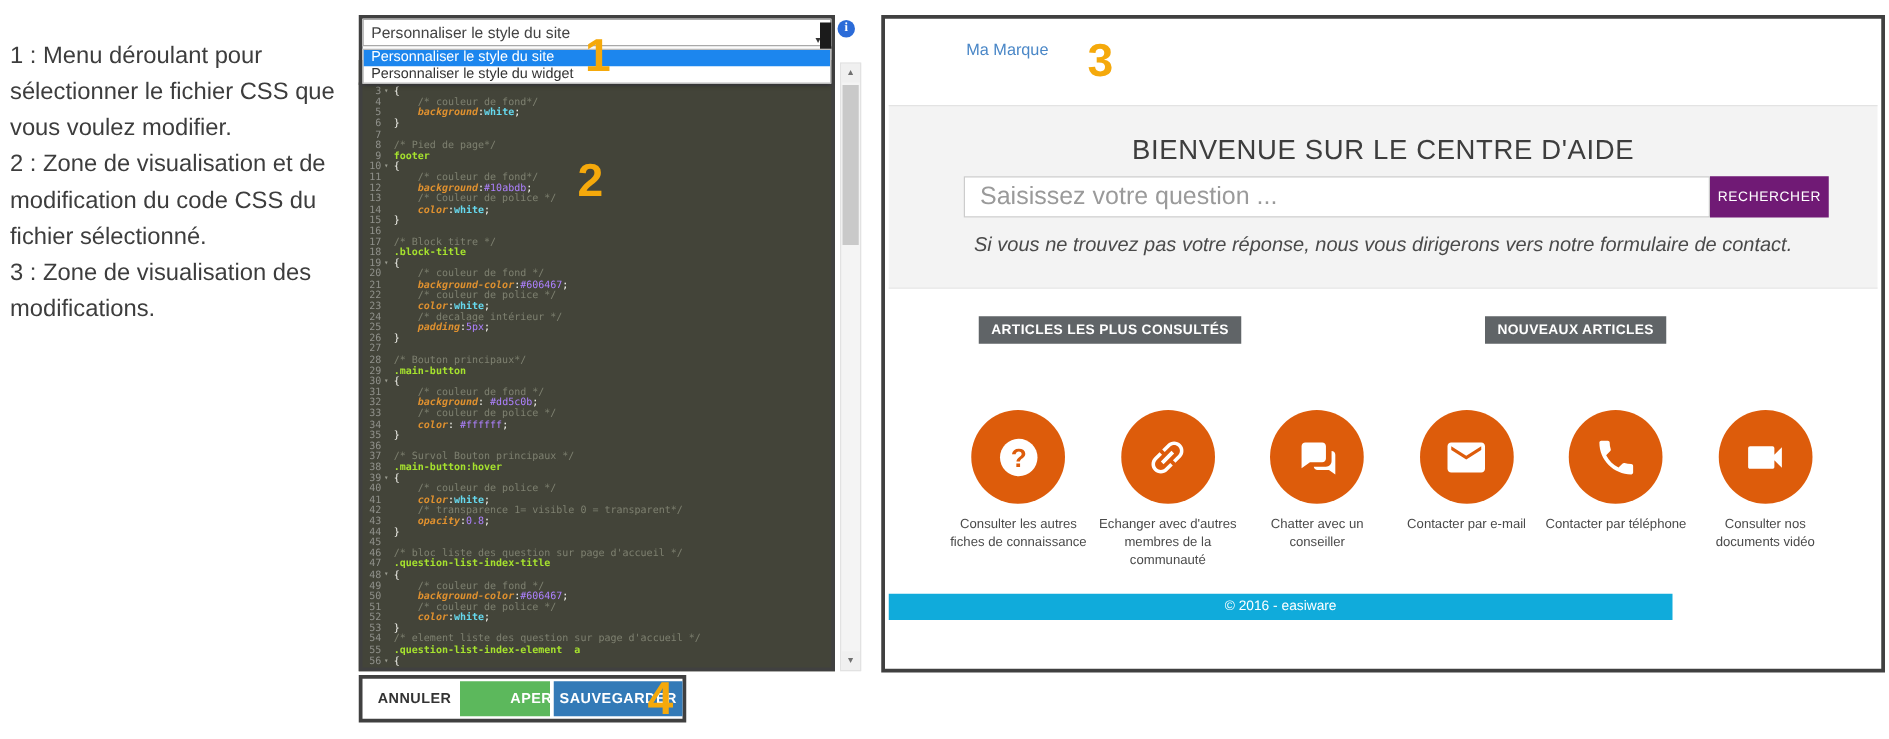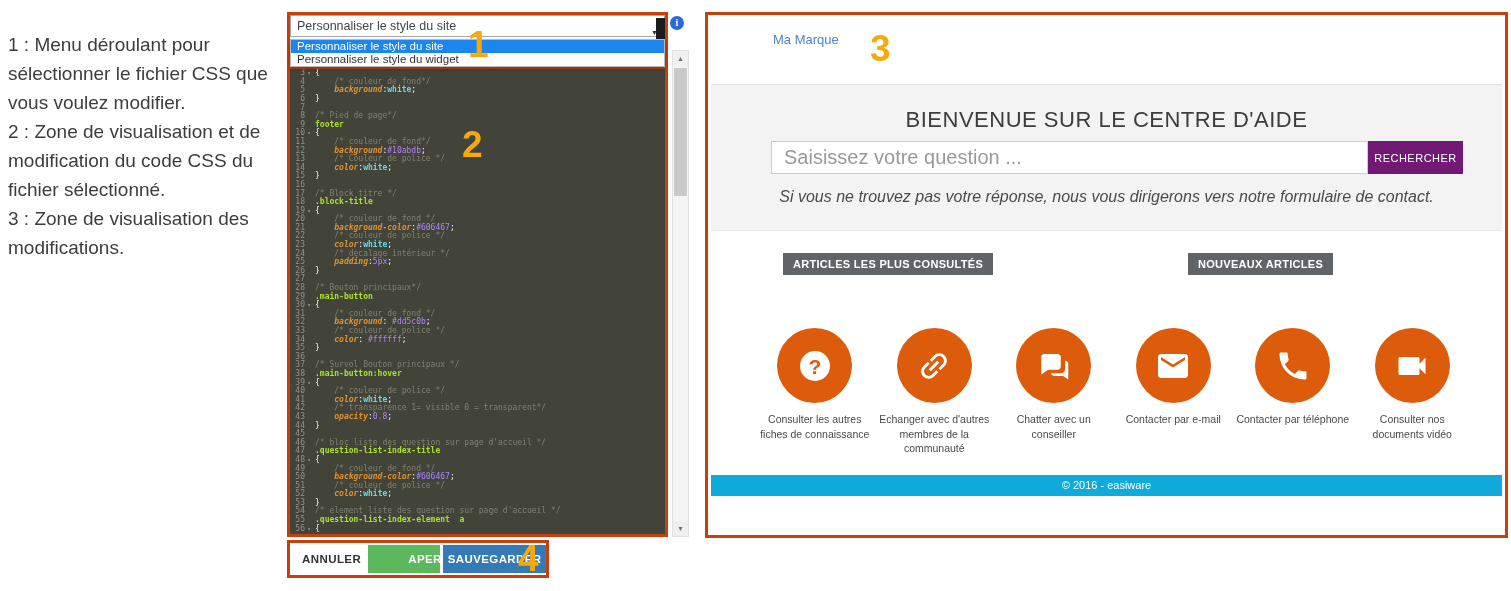--- a/index.html
+++ b/index.html
@@ -5,21 +5,21 @@
   * { box-sizing: border-box; margin: 0; padding: 0; }
   html,body { background:#fff; }
   body { font-family:"Liberation Sans", sans-serif; }
   #page { position:relative; width:1511px; height:591px; background:#fff; overflow:hidden; }
 
   
   #instructions { position:absolute; left:8px; top:30px; width:280px;
     font-size:19px; line-height:29px; color:#3d3d3d; }
 
   
-  .gold-border { border:3px solid #c2410c; }
+  .gold-border { border:3px solid #404040; }
   .zone-num { position:absolute; color:#F5A90B; font-size:37px; font-weight:bold;
     line-height:1; z-index:30; font-family:"Liberation Sans", sans-serif; }
 
   
   #zone1 { position:absolute; left:287px; top:12px; width:381px; height:56px; z-index:20; }
   #file-select { position:relative; height:22px; background:#fff; border:1px solid #a9a9a9;
     font-size:12.5px; color:#444; line-height:20px; padding-left:6px; cursor:default; }
   #file-select .arrow { position:absolute; right:6px; top:7px; font-size:7px; color:#333; }
   #file-options { position:relative; margin-top:2px; background:#fff; border:1px solid #bbb;
     box-shadow:0 2px 4px rgba(0,0,0,.25); }
@@ -85,21 +85,21 @@
   .block-title { position:absolute; top:238px; background:#606467; color:#fff;
     font-size:11px; font-weight:bold; padding:5px 10px; letter-spacing:.3px; }
   #section-1 { left:75px; } #section-2 { left:480px; }
   #quick-links { position:absolute; left:47px; top:313px; width:717px; display:flex; }
   .ql { flex:1; text-align:center; cursor:pointer; }
   .circle { width:75px; height:75px; border-radius:50%; background:#dd5c0b;
     margin:0 auto; display:flex; align-items:center; justify-content:center; }
   .circle svg { width:36px; height:36px; }
   .ql-label { margin-top:9px; font-size:10.5px; color:#4a4a4a; line-height:14.5px;
     white-space:pre-line; }
-  #pv-footer { position:absolute; left:3px; bottom:39px; width:791px; height:21px;
+  #pv-footer { position:absolute; left:3px; bottom:39px; width:627px; height:21px;
     background:#10abdb; color:#fff; font-size:11px; text-align:center; line-height:21px; }
 </style>
 </head>
 <body>
 
 <div id="page">
 
   <div id="instructions">
     <div>1 : Menu déroulant pour sélectionner le fichier CSS que vous voulez modifier.</div>
     <div>2 : Zone de visualisation et de modification du code CSS du fichier sélectionné.</div>

